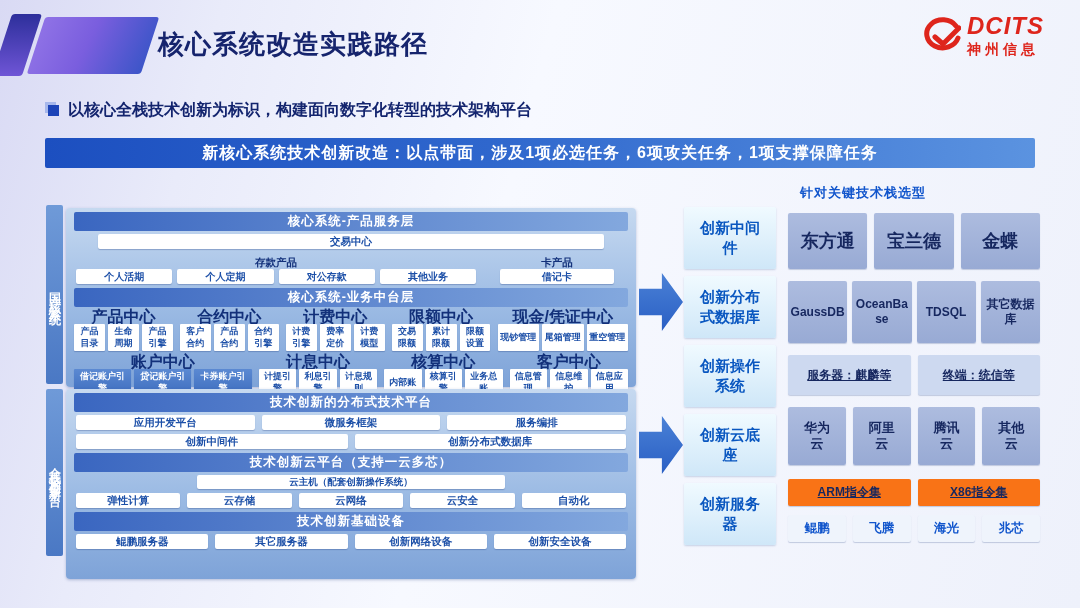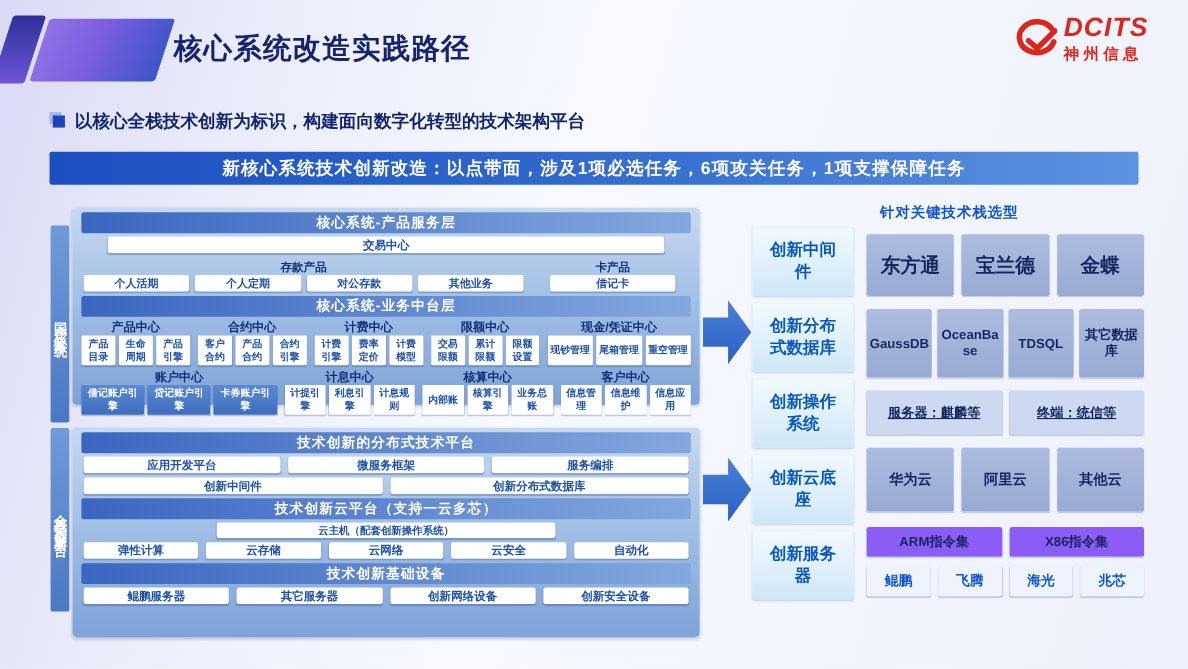--- a/index.html
+++ b/index.html
@@ -41,21 +41,21 @@
     color:#fff; font-size:12px; font-weight:700;
     writing-mode:vertical-rl; text-orientation:upright; letter-spacing:4px;
     display:flex; align-items:center; justify-content:center; }
   .vbar1 { top:205px; height:179px; }
   .vbar2 { top:389px; height:167px; }
 
   
   .panel { position:absolute; left:66px; width:570px; border-radius:4px;
     background:linear-gradient(180deg,#c6d9f0 0%,#9cbbe4 55%,#7ea3d8 100%);
     box-shadow:0 1px 3px rgba(30,60,130,.3); padding:4px 6px; }
-  .panel-top { top:189px; height:179px; }
+  .panel-top { top:208px; height:179px; }
   .panel-bottom { top:389px; height:190px; }
 
   .layer-hd { height:19px; line-height:19px; margin:0 2px 3px;
     background:linear-gradient(90deg,#3a66c0,#83a8de); border-radius:2px;
     color:#fff; font-size:12.5px; font-weight:800; text-align:center; letter-spacing:1px; }
 
   .wbox { background:#fff; border-radius:2px; color:#1d50a8; font-weight:700;
     display:flex; align-items:center; justify-content:center; text-align:center;
     box-shadow:0 1px 1px rgba(20,50,120,.28); }
   .trade { height:15px; font-size:10.5px; margin:0 26px 3px; }
@@ -66,21 +66,21 @@
   .grp-label { text-align:center; font-size:10.5px; font-weight:800; color:#12307a;
     height:14px; line-height:14px; }
   .boxrow { display:flex; gap:5px; }
   .boxrow .wbox { flex:1; height:15px; font-size:10px; }
   .pg-card .boxrow { padding:0 12px; }
 
   .mid-row { display:flex; gap:7px; margin:0 2px 4px; }
   .mg { flex:1; min-width:0; }
   .mg.wide { flex:1.32; }
   .mg.xwide { flex:1.5; }
-  .mg-label { font-size:11px; font-weight:800; color:#12307a; text-align:center;
+  .mg-label { font-size:16px; font-weight:800; color:#12307a; text-align:center;
     height:14px; line-height:14px; white-space:nowrap; }
   .mg-boxes { display:flex; gap:3px; }
   .sbox { flex:1; min-width:0; height:27px; background:#fff; border-radius:1px;
     color:#1d50a8; font-size:9px; font-weight:700; display:flex; align-items:center;
     justify-content:center; text-align:center; word-break:break-all; line-height:1.25;
     padding:1px 2px; box-shadow:0 1px 1px rgba(20,50,120,.28); }
   .mg.solid .sbox { background:linear-gradient(180deg,#5b89d2,#3d6dbe); color:#fff; }
 
   .tp-row { display:flex; gap:7px; margin:0 4px 4px; }
   .tp-row .wbox { flex:1; height:15px; font-size:10.5px; }
@@ -105,21 +105,21 @@
 
   
   .select-title { position:absolute; left:800px; top:184px; color:#1155cc;
     font-size:13px; font-weight:800; letter-spacing:1px; }
   .sel-row { position:absolute; left:788px; width:252px; display:flex; gap:7px; }
   .sel-box { flex:1; min-width:0; border-radius:2px; display:flex; align-items:center;
     justify-content:center; text-align:center; word-break:break-all; line-height:1.25;
     font-weight:800; box-shadow:0 1px 1px rgba(20,50,120,.22); }
   .peri { background:linear-gradient(180deg,#adbcdf,#98aad4); color:#16275f; }
   .lightb { background:#cdd9f0; color:#16275f; }
-  .paleb { background:#8b5cf6; color:#16275f; }
+  .paleb { background:#f97316; color:#16275f;text-decoration:underline; }
   .chipb { background:#eff4fc; color:#1155cc; }
   .sel-mw   { top:213px; height:56px; } .sel-mw .sel-box { font-size:18px; }
   .sel-db   { top:281px; height:62px; gap:5px; } .sel-db .sel-box { font-size:12px; padding:2px; }
   .sel-os   { top:355px; height:40px; } .sel-os .sel-box { font-size:12px;text-decoration:underline; }
   .sel-cloud{ top:407px; height:58px; } .sel-cloud .sel-box { font-size:13px; padding:16px 14px; }
   .sel-isa  { top:479px; height:27px; } .sel-isa .sel-box { font-size:12px; }
   .sel-chip { top:515px; height:27px; } .sel-chip .sel-box { font-size:12.5px; }
 </style>
 </head>
 <body>
@@ -316,20 +316,21 @@
   </div>
 
   <div class="sel-row sel-os">
     <div class="sel-box lightb">服务器：麒麟等</div>
     <div class="sel-box lightb">终端：统信等</div>
   </div>
 
   <div class="sel-row sel-cloud">
     <div class="sel-box peri">华为云</div>
     <div class="sel-box peri">阿里云</div>
+    <div class="sel-box peri">腾讯云</div>
     <div class="sel-box peri">其他云</div>
   </div>
 
   <div class="sel-row sel-isa">
     <div class="sel-box paleb">ARM指令集</div>
     <div class="sel-box paleb">X86指令集</div>
   </div>
 
   <div class="sel-row sel-chip">
     <div class="sel-box chipb">鲲鹏</div>

